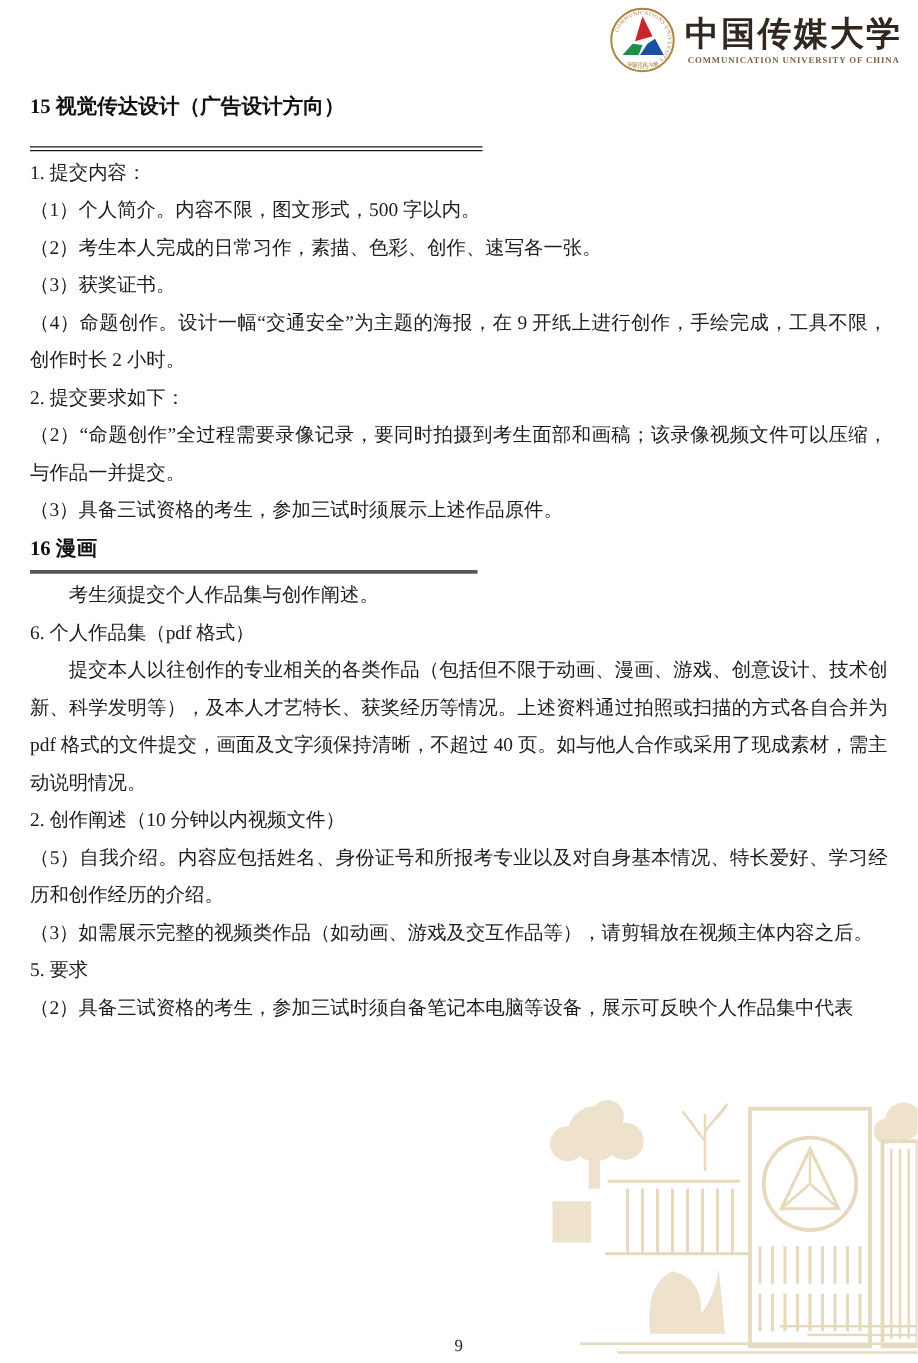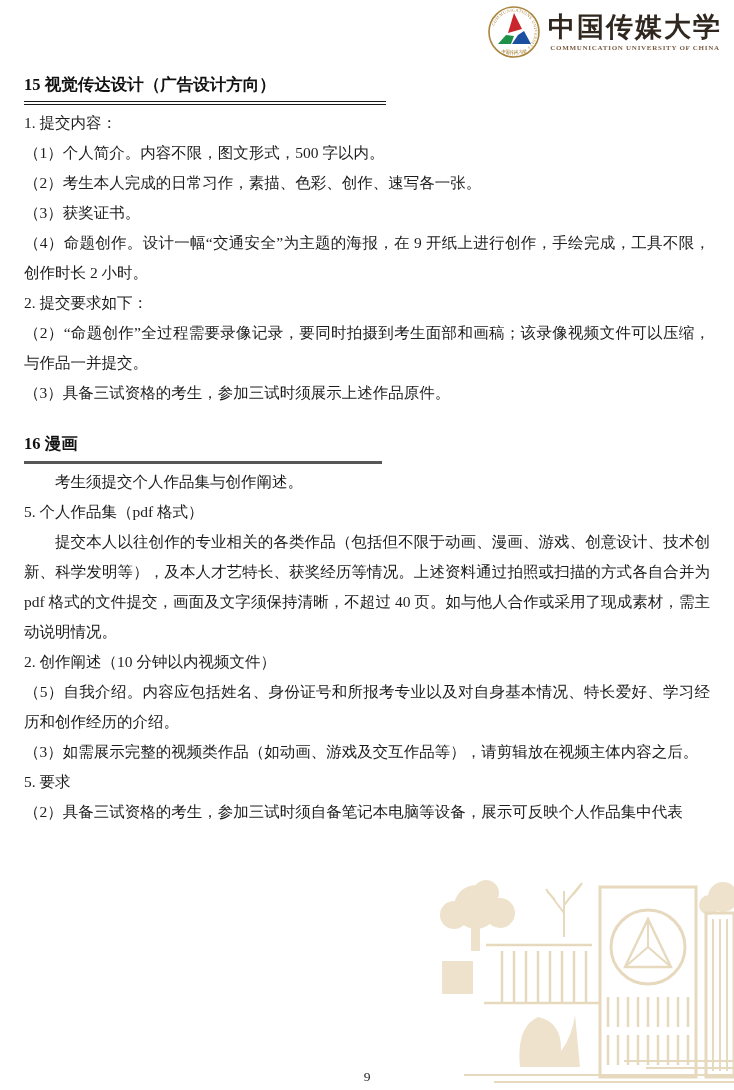--- a/index.html
+++ b/index.html
@@ -36,24 +36,24 @@
     text-align:justify;
   }
   .content p { margin:0; }
   .sec-h {
     font-size:16.5px; font-weight:bold; margin:0; line-height:30px;
     color:#111; text-align:left;
   }
   .h-double {
     width:362px;
     border-bottom:4px double #1a1a1a;
-    padding-bottom:1px;
+    padding-bottom:17px;
     margin-bottom:3px;
   }
-  .h16 { margin-top:21px; }
+  .h16 { }
   .h17 { width:358px; border-bottom:1px solid #2b2b2b; }
   .rule-thick { width:358px; height:3px; background:#575757; margin:2px 0 3px 0; }
   .indent { text-indent:2em; }
   
   .footer {
     position:absolute; bottom:5px; left:0; width:100%;
     text-align:center; font-size:13.5px; color:#1c1c1c; z-index:1;
   }
 </style>
 </head>
@@ -122,21 +122,21 @@
   <p>（4）命题创作。设计一幅“交通安全”为主题的海报，在 9 开纸上进行创作，手绘完成，工具不限，创作时长 2 小时。</p>
   <p>2. 提交要求如下：</p>
   <p>（2）“命题创作”全过程需要录像记录，要同时拍摄到考生面部和画稿；该录像视频文件可以压缩，与作品一并提交。</p>
   <p>（3）具备三试资格的考生，参加三试时须展示上述作品原件。</p>
 
   <h2 class="sec-h h16">16 漫画</h2>
 
   <div class="rule-thick"></div>
 
   <p class="indent">考生须提交个人作品集与创作阐述。</p>
-  <p>5. 个人作品集（pdf 格式）</p>
+  <p>6. 个人作品集（pdf 格式）</p>
   <p class="indent">提交本人以往创作的专业相关的各类作品（包括但不限于动画、漫画、游戏、创意设计、技术创新、科学发明等），及本人才艺特长、获奖经历等情况。上述资料通过拍照或扫描的方式各自合并为 pdf 格式的文件提交，画面及文字须保持清晰，不超过 40 页。如与他人合作或采用了现成素材，需主动说明情况。</p>
   <p>2. 创作阐述（10 分钟以内视频文件）</p>
   <p>（5）自我介绍。内容应包括姓名、身份证号和所报考专业以及对自身基本情况、特长爱好、学习经历和创作经历的介绍。</p>
   <p>（3）如需展示完整的视频类作品（如动画、游戏及交互作品等），请剪辑放在视频主体内容之后。</p>
   <p>5. 要求</p>
   <p>（2）具备三试资格的考生，参加三试时须自备笔记本电脑等设备，展示可反映个人作品集中代表</p>
 </main>
 
 <footer class="footer">
   <span>9</span>

